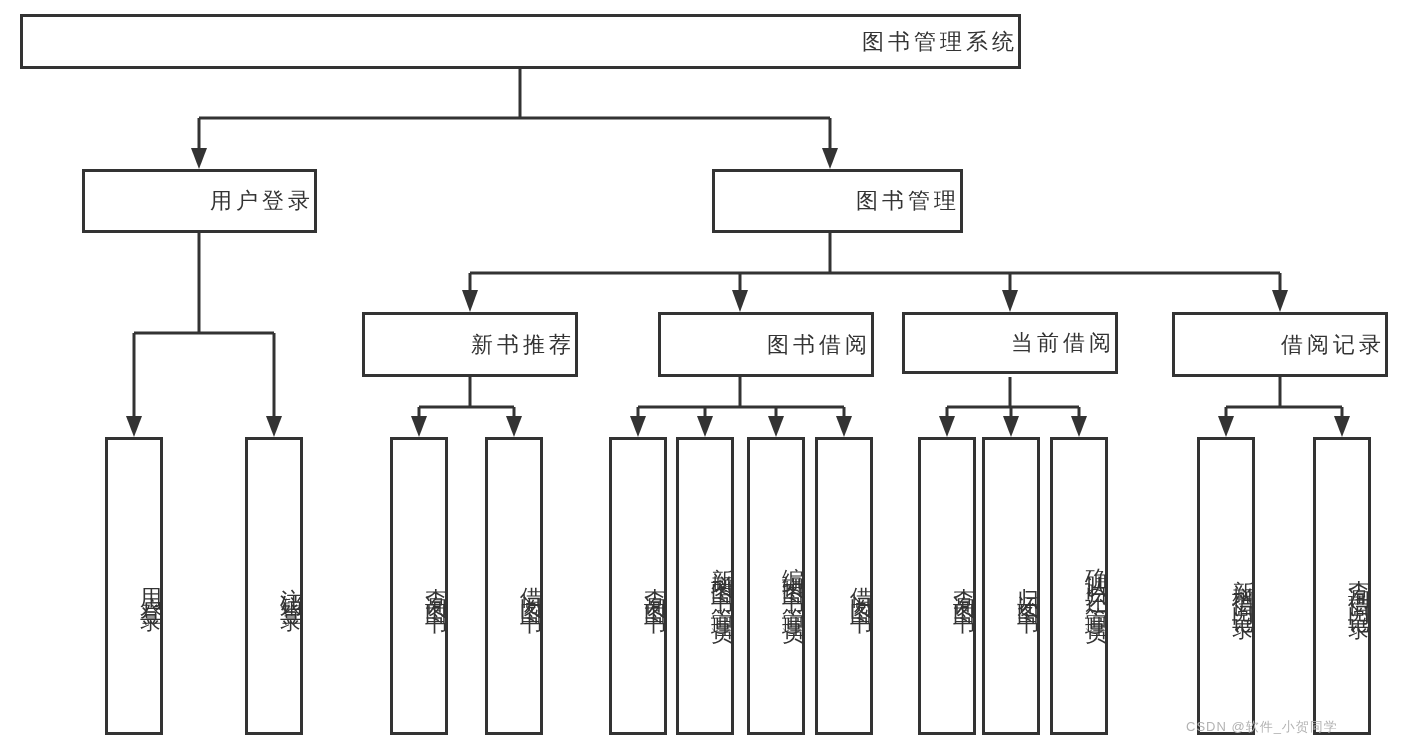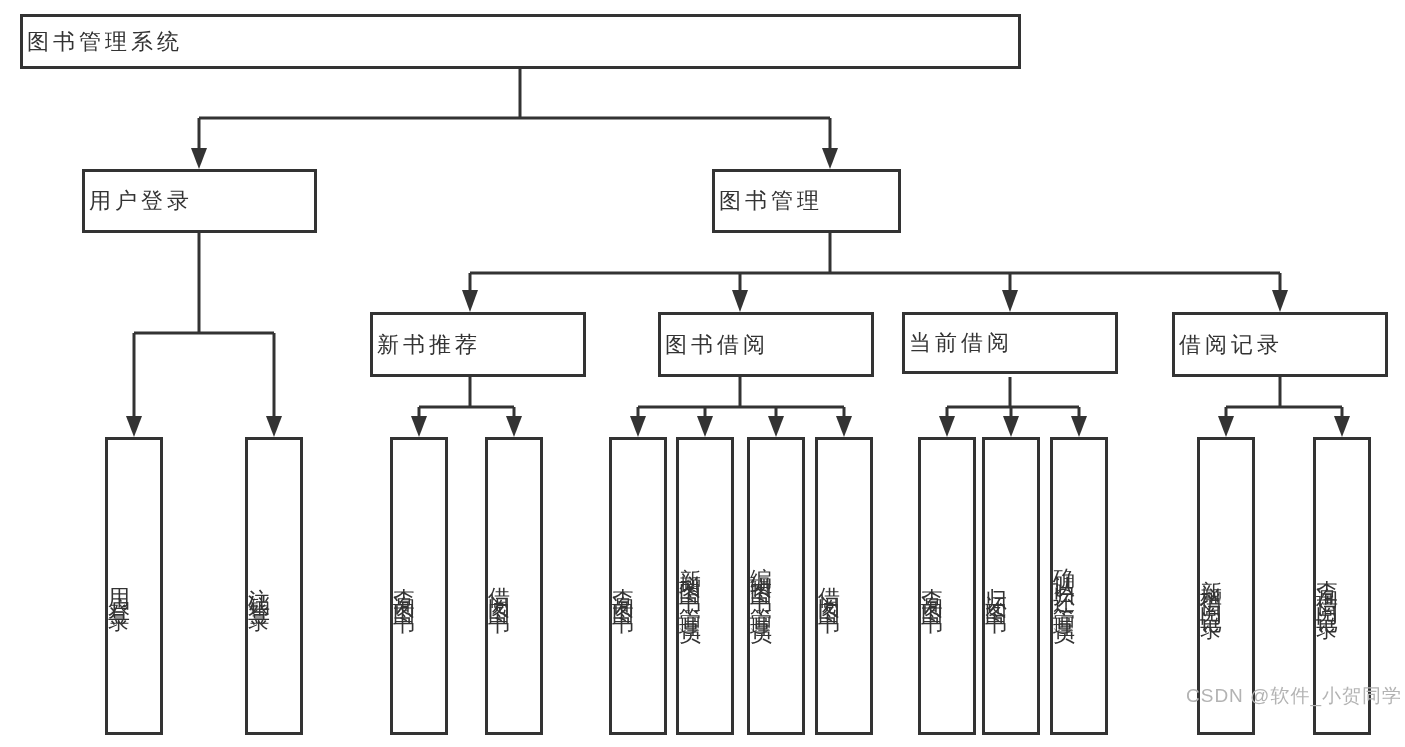--- a/index.html
+++ b/index.html
@@ -15,42 +15,43 @@
   svg.connectors { position: absolute; left: 0; top: 0; width: 1405px; height: 747px; }
   svg .wire { stroke: var(--line, #333333); stroke-width: 3; fill: none; }
   svg .head { fill: var(--line, #333333); stroke: none; }
   .node {
     position: absolute;
     box-sizing: border-box;
     border: 3px solid var(--line, #333333);
     background: #ffffff;
     display: flex;
     align-items: center;
-    justify-content: flex-start;
+    justify-content: flex-end;
+    font-family: Liberation Mono, monospace;
   }
   .node .lbl {
     font-size: 22px;
     letter-spacing: 4px;
     text-indent: 4px;
     white-space: nowrap;
     color: var(--text, #333333);
   }
   .node.leaf .lbl {
     writing-mode: vertical-rl;
     text-orientation: mixed;
     white-space: normal;
     letter-spacing: 8px;
     text-indent: 0;
     line-height: 1;
   }
   .watermark {
     position: absolute;
     left: 1186px;
-    top: 683px;
-    font-size: 19px;
+    top: 718px;
+    font-size: 13px;
     letter-spacing: 1px;
     color: var(--watermark, #b3b3b3);
     white-space: nowrap;
   }
 </style>
 </head>
 <body>
 
 <div class="stage">
 
@@ -130,25 +131,25 @@
     </g>
   </svg>
 
   <div class="node" style="left:20px; top:14px; width:1001px; height:55px;">
     <span class="lbl">图书管理系统</span>
   </div>
 
   <div class="node" style="left:82px; top:169px; width:235px; height:64px;">
     <span class="lbl">用户登录</span>
   </div>
-  <div class="node" style="left:712px; top:169px; width:189px; height:64px;">
+  <div class="node" style="left:712px; top:169px; width:251px; height:64px;">
     <span class="lbl">图书管理</span>
   </div>
 
-  <div class="node" style="left:362px; top:312px; width:216px; height:65px;margin-left:8px;">
+  <div class="node" style="left:362px; top:312px; width:216px; height:65px;">
     <span class="lbl">新书推荐</span>
   </div>
   <div class="node" style="left:632px; top:312px; width:216px; height:65px;margin-left:26px;">
     <span class="lbl">图书借阅</span>
   </div>
   <div class="node" style="left:902px; top:312px; width:216px; height:62px;">
     <span class="lbl">当前借阅</span>
   </div>
   <div class="node" style="left:1172px; top:312px; width:216px; height:65px;">
     <span class="lbl">借阅记录</span>

